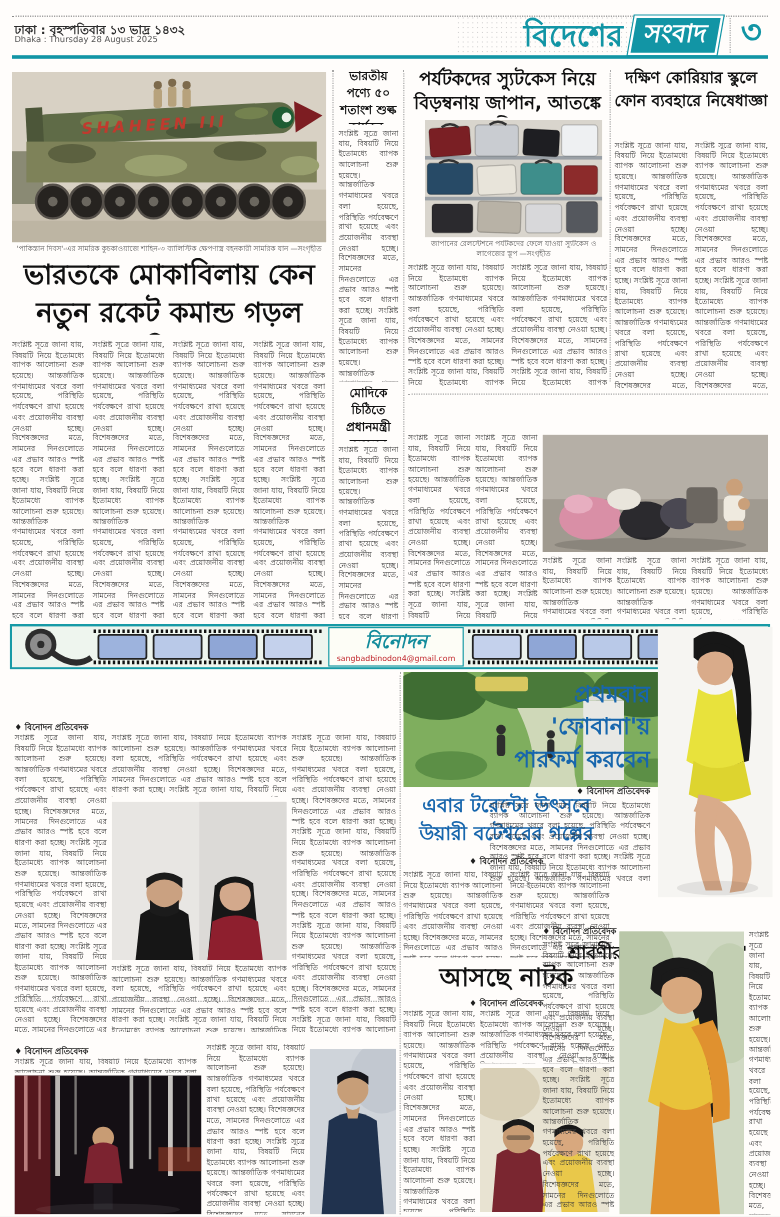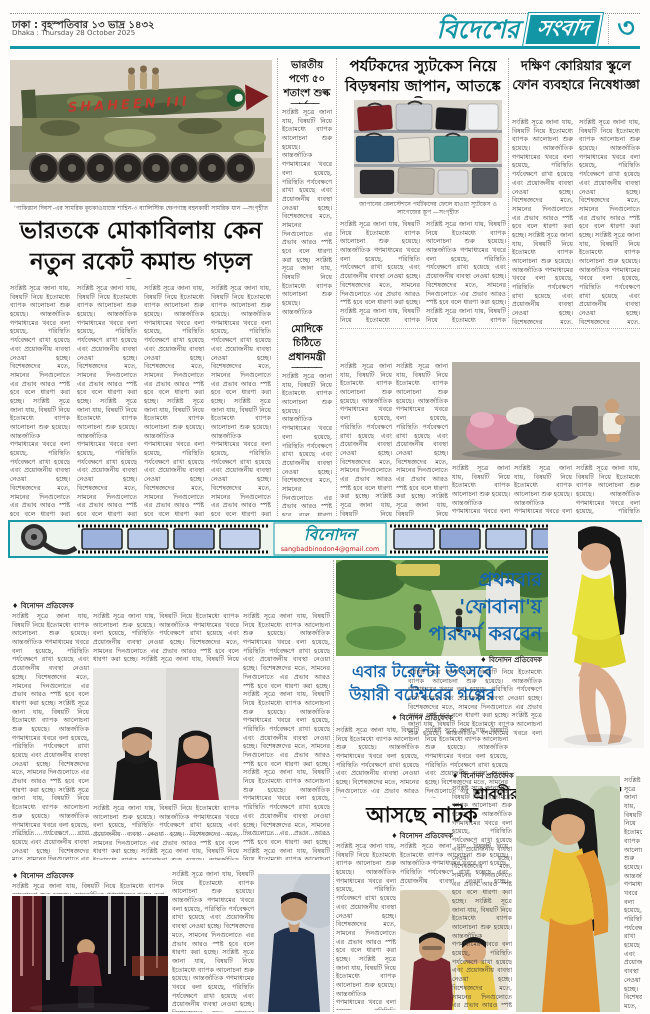--- a/index.html
+++ b/index.html
@@ -39,23 +39,23 @@
   .photo{overflow:hidden;}
   .photo svg{display:block;width:100%;height:100%;}
 </style>
 </head>
 <body>
 
 <div class="page">
 
   <div class="abs dotline" style="left:10px;top:13px;width:630px;height:0;"></div>
   <div class="abs date-bn" style="left:12px;top:17px;width:200px;">ঢাকা : বৃহস্পতিবার ১৩ ভাদ্র ১৪৩২</div>
-  <div class="abs date-en" style="left:12px;top:29px;width:200px;">Dhaka : Thursday 28 October 2025</div>
-
-  <div class="abs masthead" style="left:380px;top:13px;width:220px;height:32px;font-style:italic;">
+  <div class="abs date-en" style="left:12px;top:29px;width:200px;">Dhaka : Thursday 28 August 2025</div>
+
+  <div class="abs masthead" style="left:380px;top:13px;width:220px;height:32px;">
     <span class="mast-light">বিদেশের</span>
     <span class="mast-box">সংবাদ</span>
   </div>
   <div class="abs vsep" style="left:608px;top:15px;height:29px;"></div>
   <div class="abs pageno" style="left:610px;top:14px;width:32px;">৩</div>
   <div class="abs tealrule" style="left:10px;top:46px;width:630px;height:3px;"></div>
 
   <div class="abs photo" style="left:10px;top:60px;width:262px;height:142px;">
     <svg viewBox="0 0 262 142" preserveAspectRatio="none">
       <rect width="262" height="142" fill="#d8d1c4"></rect>

